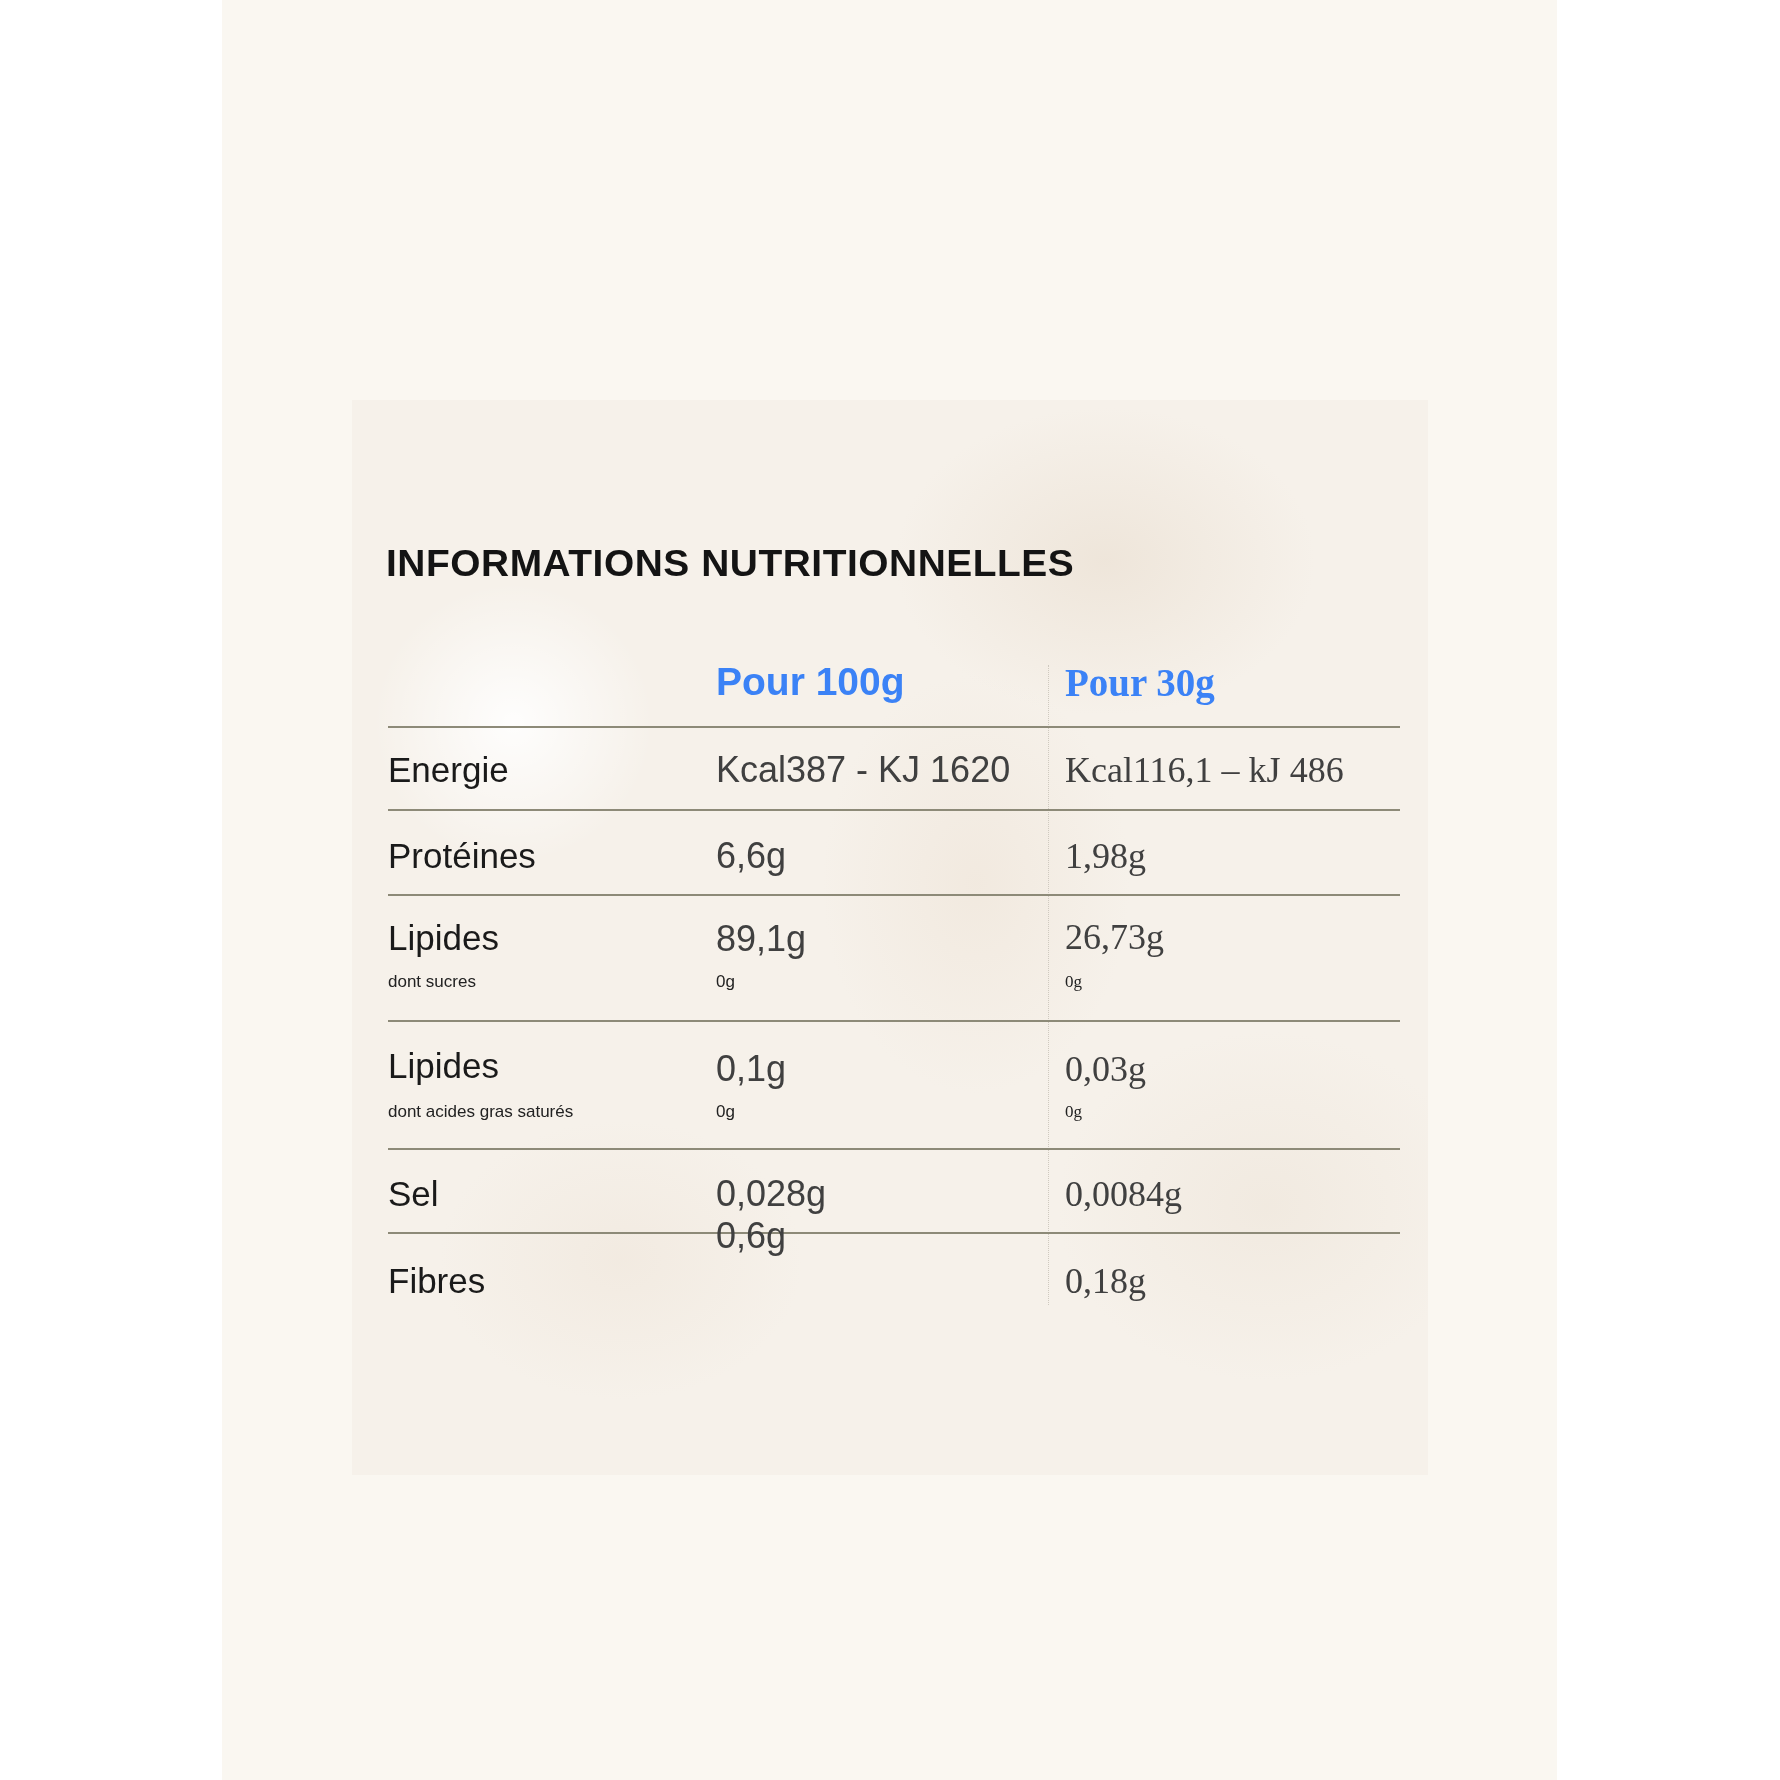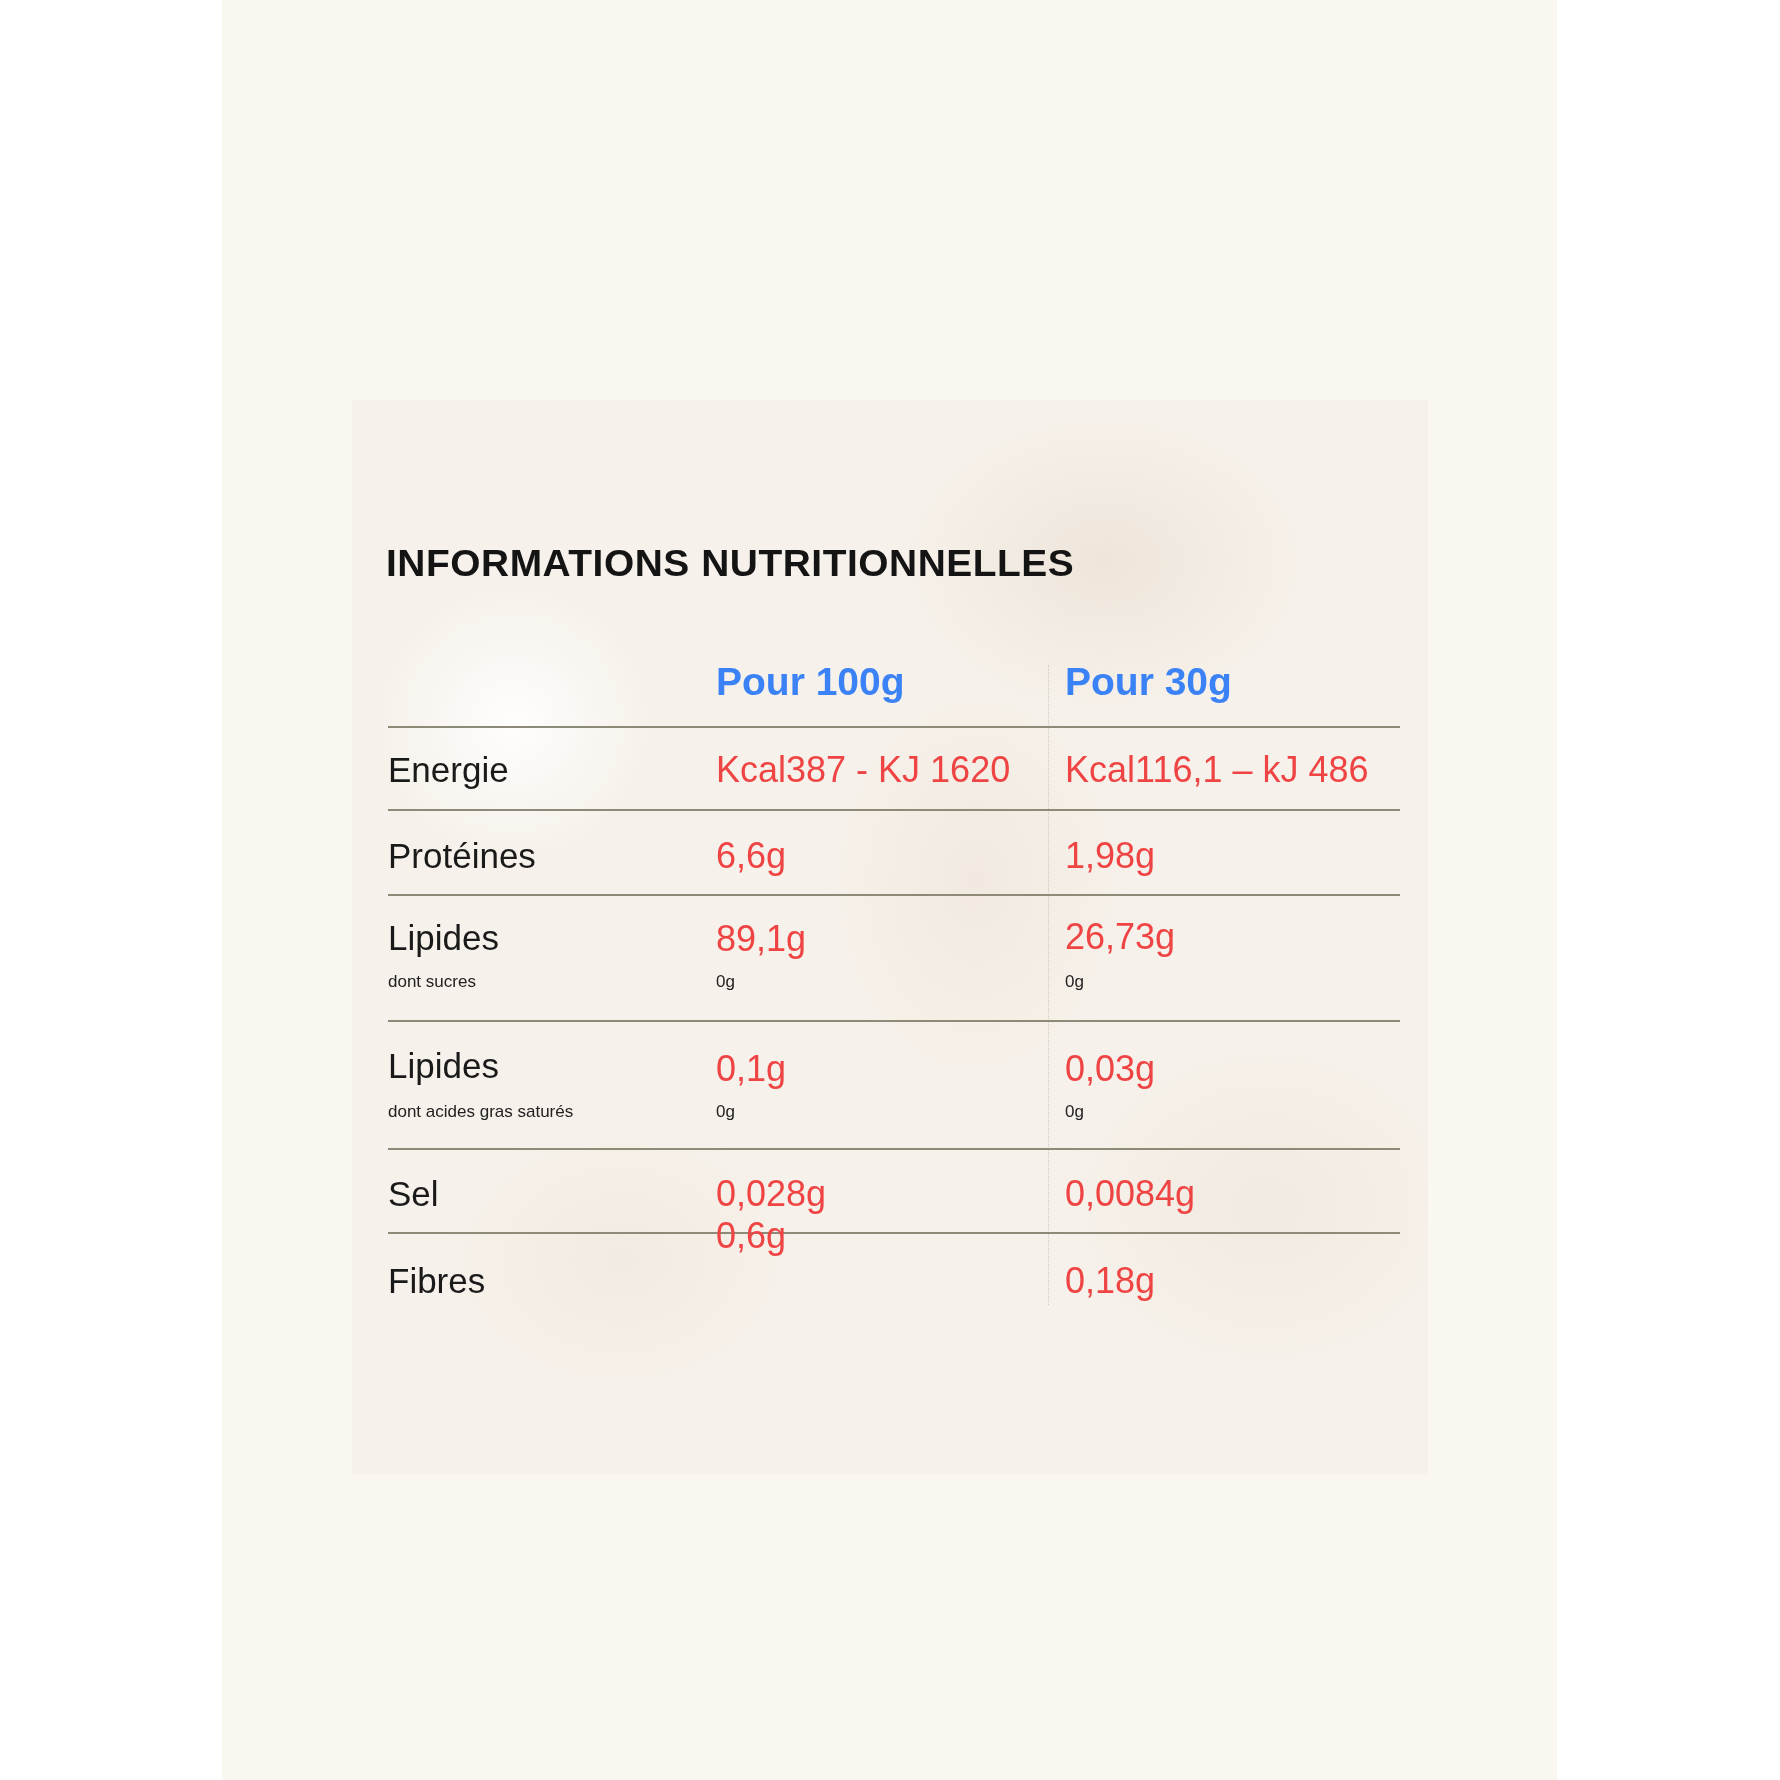--- a/index.html
+++ b/index.html
@@ -33,24 +33,24 @@
     position:absolute; top:660px; font-weight:bold; font-size:39px; color:#3b82f6;
   }
   .hline {
     position:absolute; left:388px; width:1012px; height:2px; background:#8d8a78;
   }
   .vdiv {
     position:absolute; left:1048px; top:665px; width:0; height:640px;
     border-left:1px dotted #cfc9bf;
   }
   .lbl { position:absolute; left:388px; font-weight:normal; font-size:35px; color:#1a1a1a; }
-  .val { position:absolute; font-size:36px; color:#ef4444; }
+  .val { position:absolute; font-size:36px; color:#404040; }
   .sub { position:absolute; font-size:17px; color:#222; }
   .c1 { left:716px; }
-  .c2 { left:1065px; }
+  .c2 { left:1065px;font-family:Liberation Serif, serif; }
 </style>
 </head>
 <body>
 
 <div class="panel"></div>
 <div class="texture"></div>
 
 <div class="title">INFORMATIONS NUTRITIONNELLES</div>
 
 <div class="col-head c1">Pour 100g</div>

